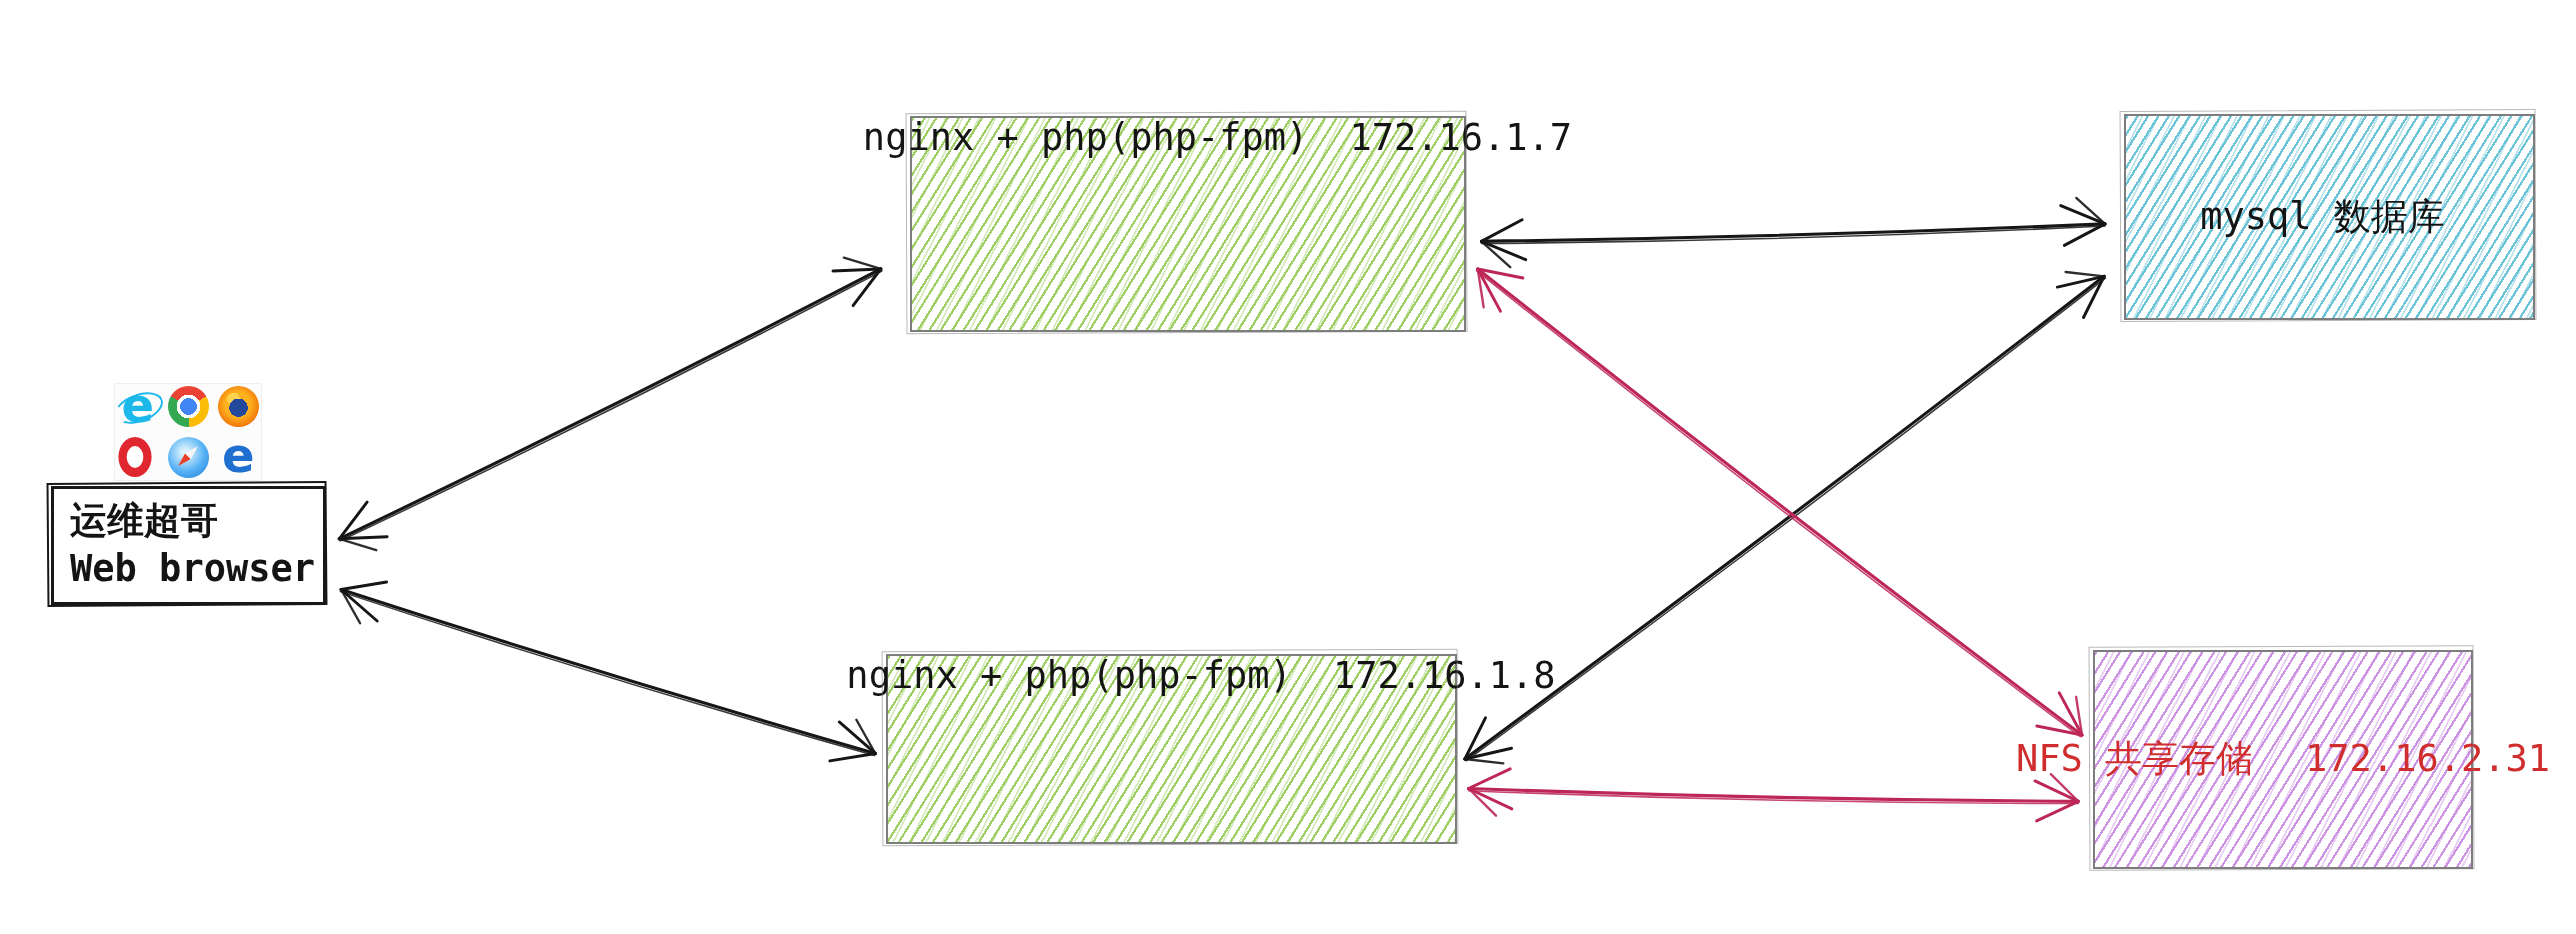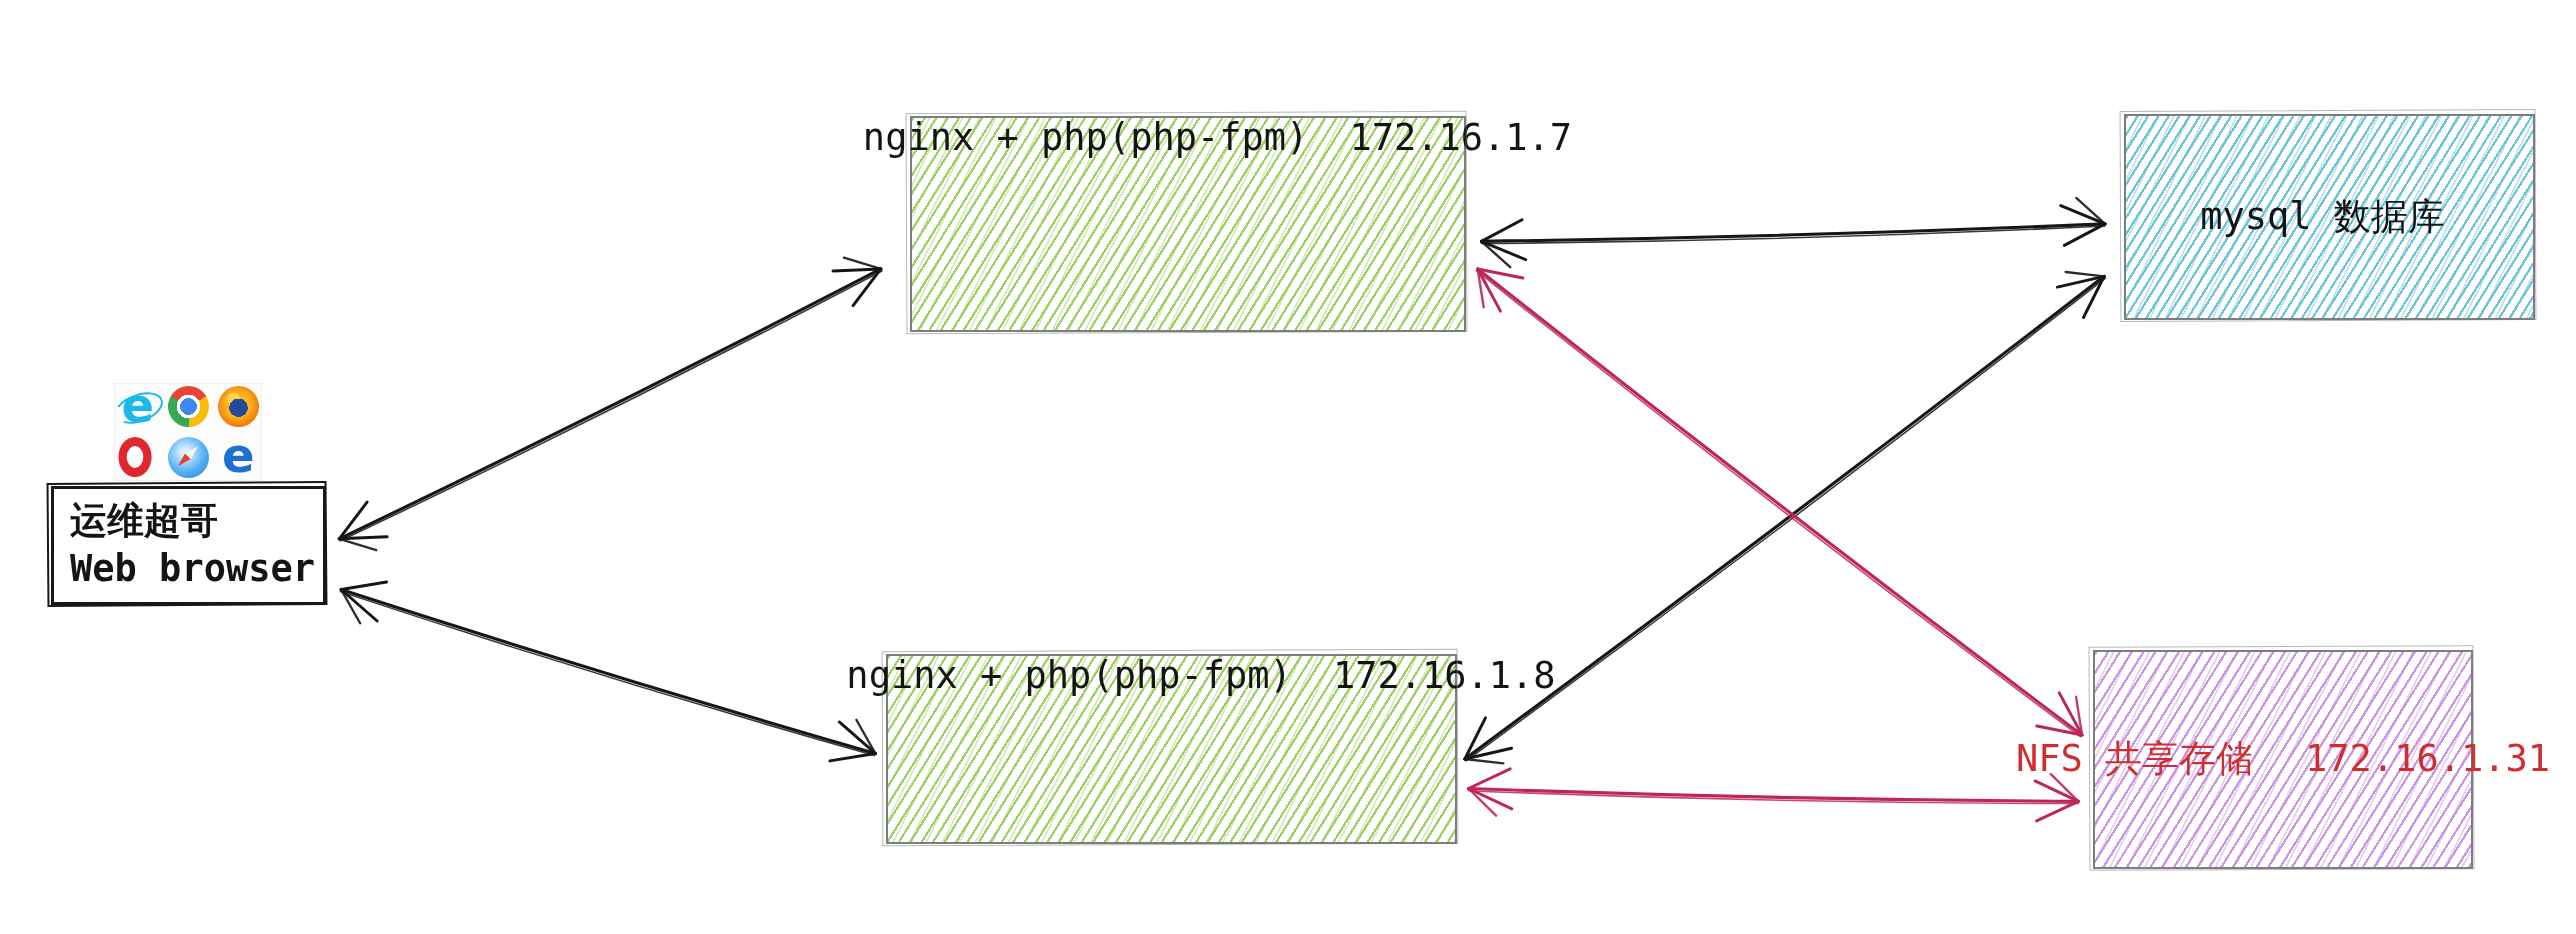--- a/index.html
+++ b/index.html
@@ -99,21 +99,21 @@
     <div class="t">nginx + php(php-fpm)</div>
     <div class="ip">172.16.1.8</div>
   </div>
 
   <div class="node hatch-cyan" id="db">
     <div class="t">mysql 数据库</div>
   </div>
 
   <div class="node hatch-violet" id="nfs">
     <div class="t">NFS 共享存储</div>
-    <div class="ip">172.16.1.31</div>
+    <div class="ip">172.16.2.31</div>
   </div>
 
   <svg id="arrows" width="2576" height="934" viewBox="0 0 2796 1014">
       <g>
         <path d="M368 585 Q664.2299772300821 442.9751761477416 956 292" stroke="#161616" stroke-width="3.4" fill="none" stroke-linecap="round"></path>
         <path d="M369.07038907043943 587.148084550916 Q666.0139590141478 446.55531706593484 957.0703890704394 294.14808455091594" stroke="#161616" stroke-width="1.7" fill="none" stroke-linecap="round" opacity="0.85"></path>
         <path d="M956 292 L904.0464841301277 294.19822400108234" stroke="#161616" stroke-width="3.2" fill="none" stroke-linecap="round" opacity="1"></path>
         <path d="M956 292 L925.8000140582066 331.84922645567264" stroke="#161616" stroke-width="3.2" fill="none" stroke-linecap="round" opacity="1"></path>
         <path d="M956 292 L915.8475971174892 279.6799130376227" stroke="#161616" stroke-width="2.6" fill="none" stroke-linecap="round" opacity="0.9"></path>
         <path d="M368 585 L419.9535158698722 582.8017759989176" stroke="#161616" stroke-width="3.2" fill="none" stroke-linecap="round" opacity="1"></path>

